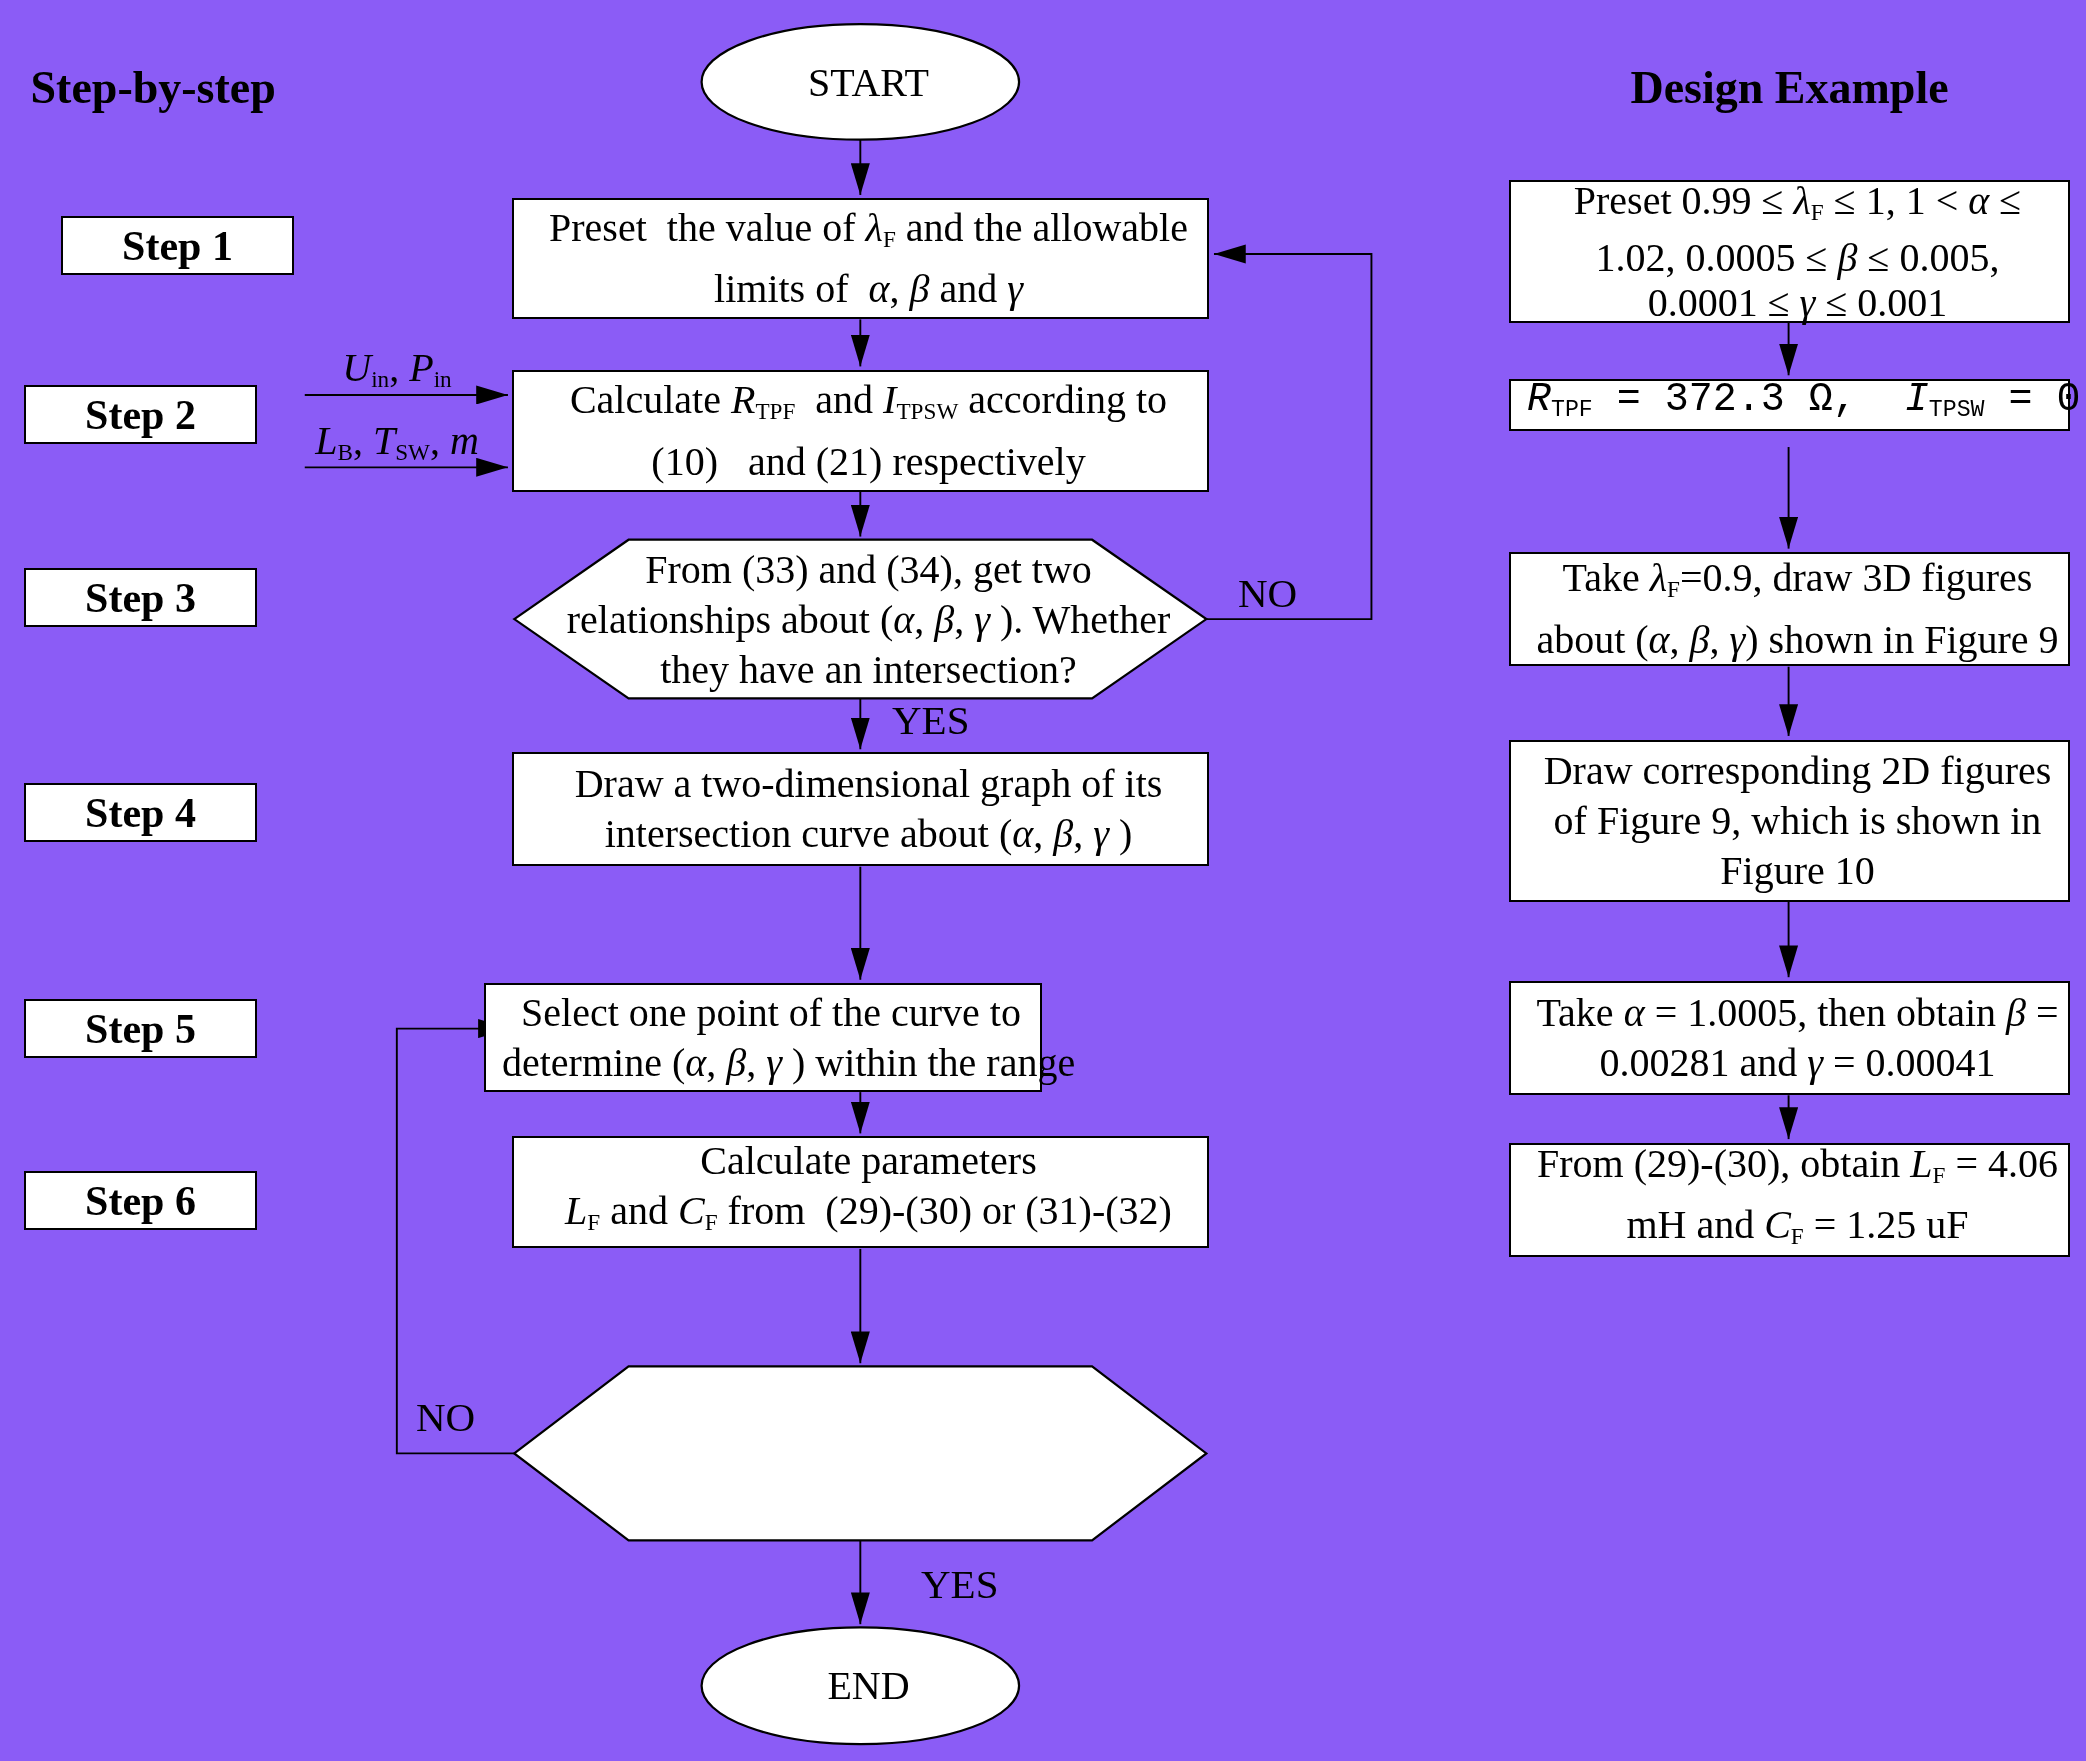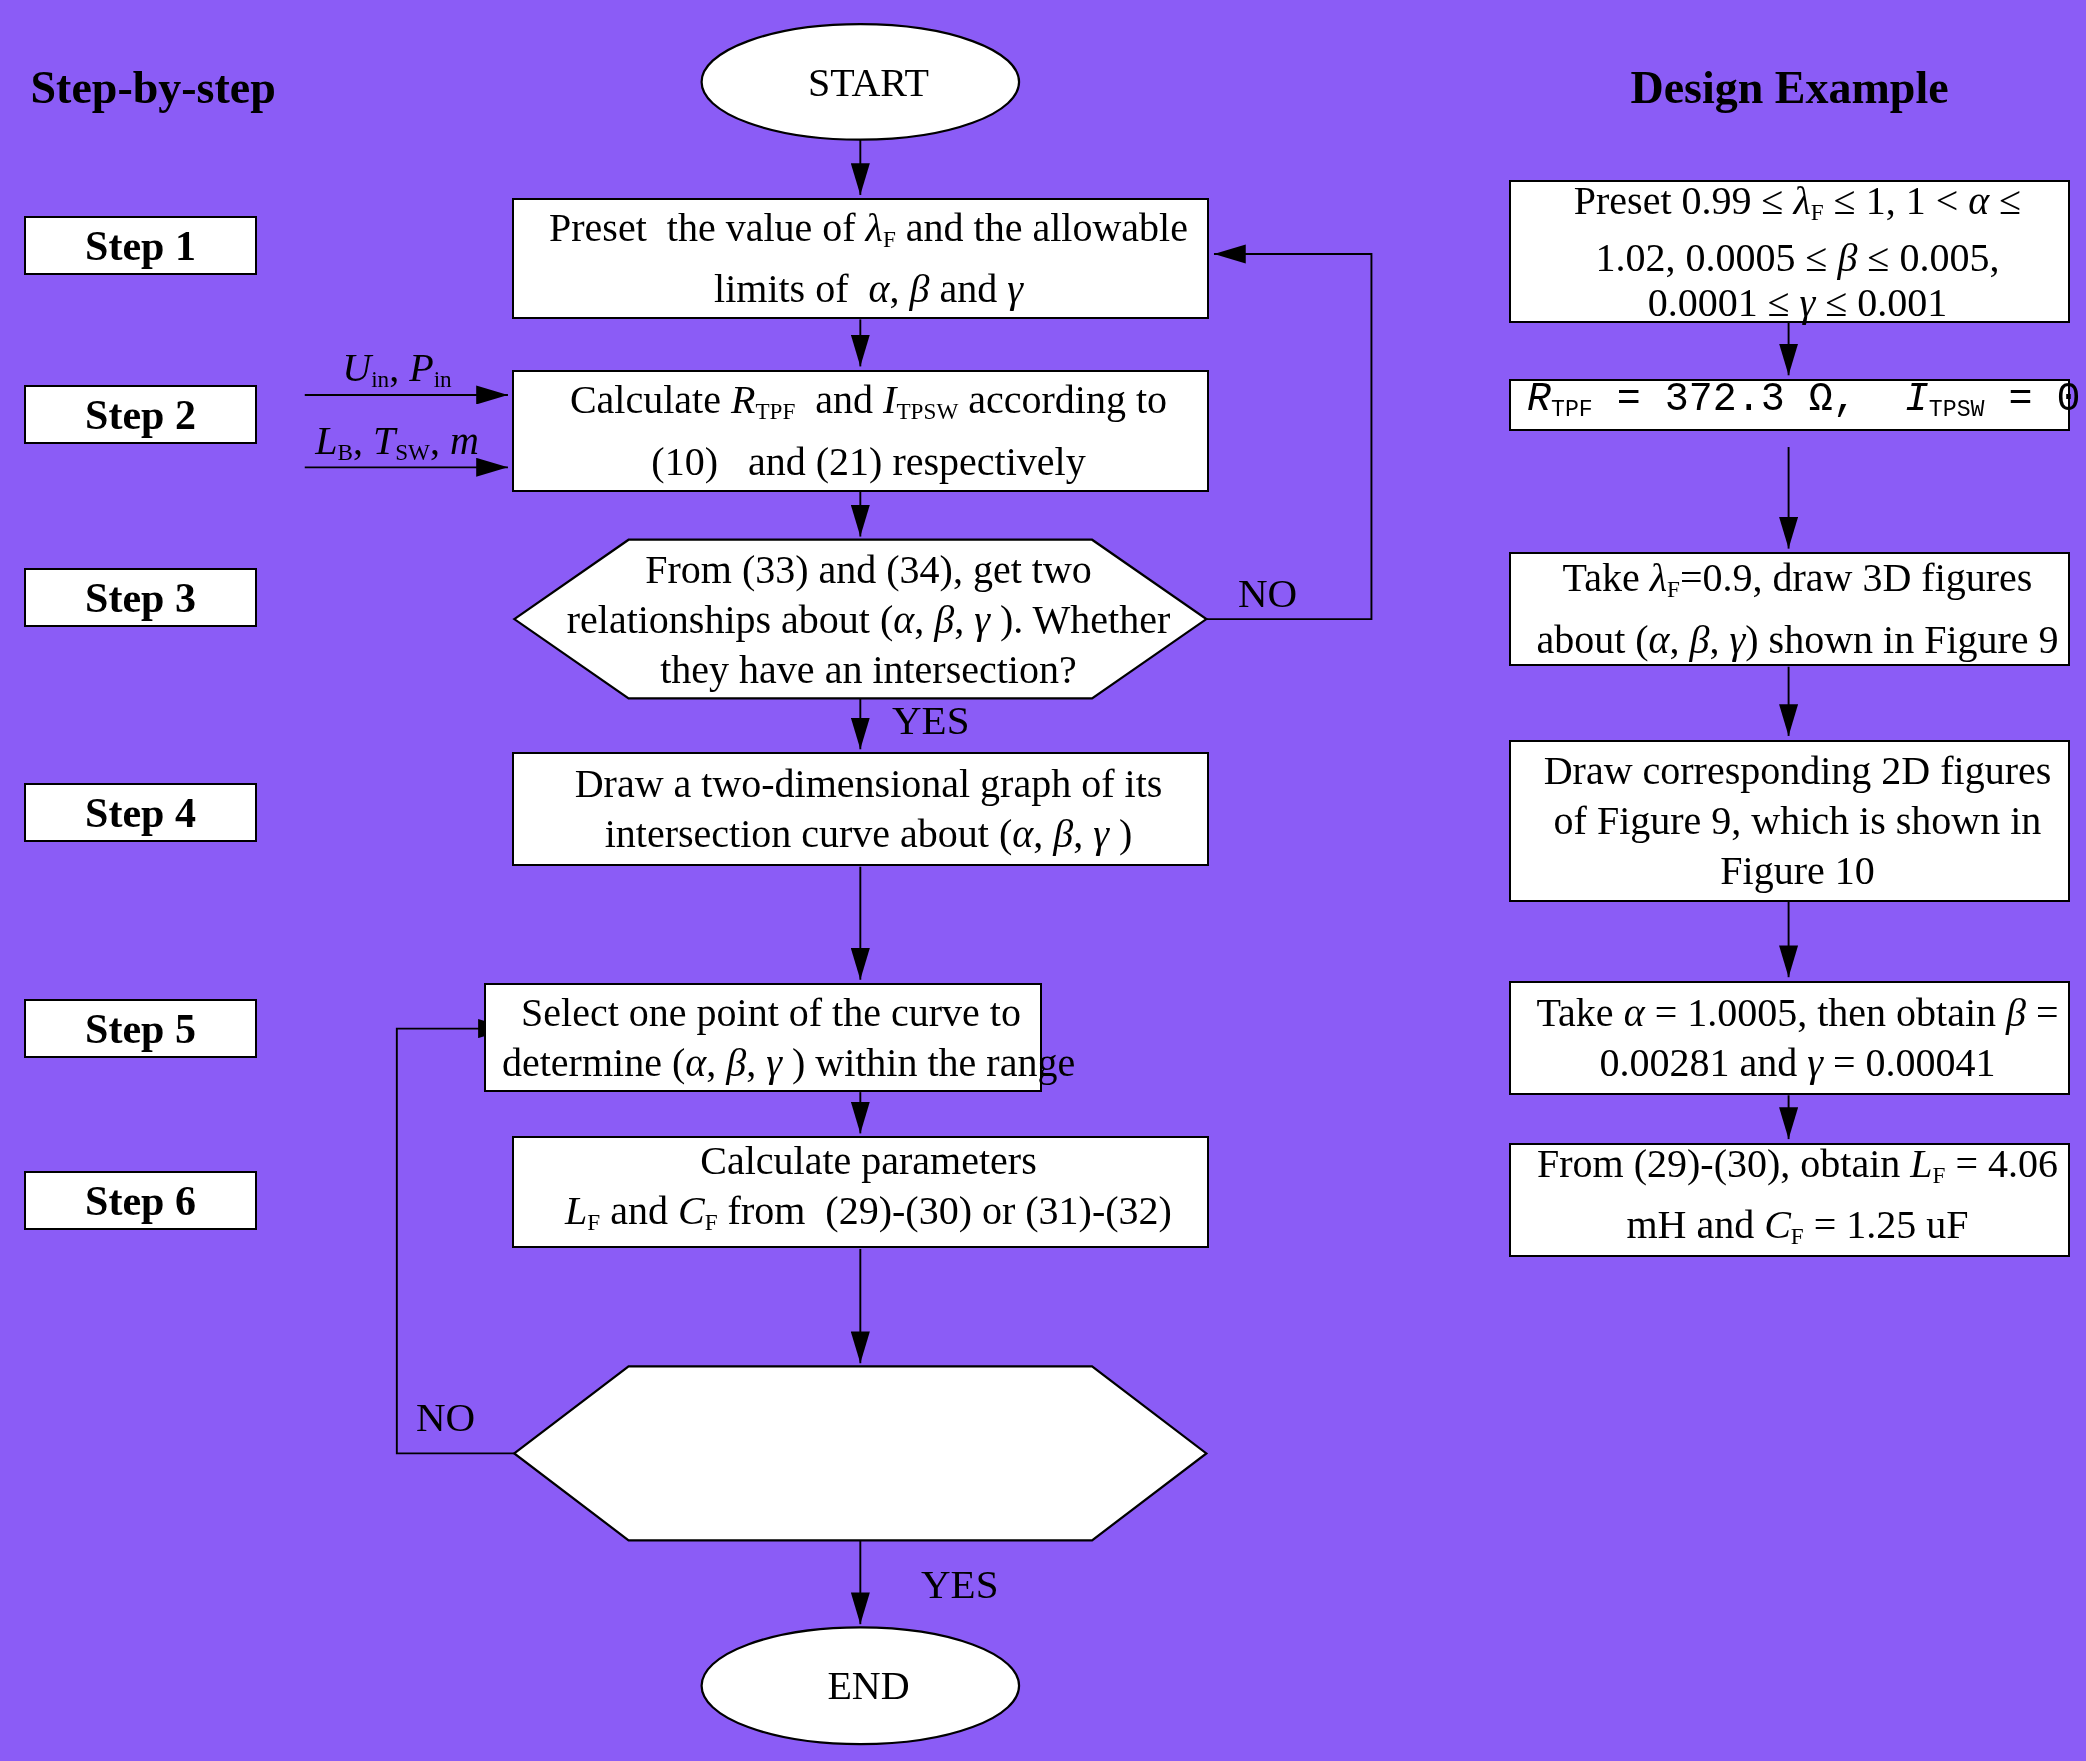--- a/index.html
+++ b/index.html
@@ -101,21 +101,21 @@
     <line x1="2817" y1="508" x2="2817" y2="591" stroke="#000" stroke-width="3" marker-end="url(#arrow)"></line>
     <line x1="2817" y1="704" x2="2817" y2="864" stroke="#000" stroke-width="3" marker-end="url(#arrow)"></line>
     <line x1="2817" y1="1050" x2="2817" y2="1159" stroke="#000" stroke-width="3" marker-end="url(#arrow)"></line>
     <line x1="2817" y1="1420" x2="2817" y2="1539" stroke="#000" stroke-width="3" marker-end="url(#arrow)"></line>
     <line x1="2817" y1="1725" x2="2817" y2="1794" stroke="#000" stroke-width="3" marker-end="url(#arrow)"></line>
   </svg>
 
   <div class="col-title" style="left:30.5px;top:62px;">Step-by-step</div>
   <div class="col-title" style="left:1509px;top:62px;width:561px;text-align:center;">Design Example</div>
 
-  <div class="step-box" style="top:216px;">
+  <div class="step-box" style="top:216px;margin-left:37px;">
       <span>Step 1</span>
     </div>
   <div class="step-box" style="top:385px;">
       <span>Step 2</span>
     </div>
   <div class="step-box" style="top:568px;">
       <span>Step 3</span>
     </div>
   <div class="step-box" style="top:783px;">
       <span>Step 4</span>

